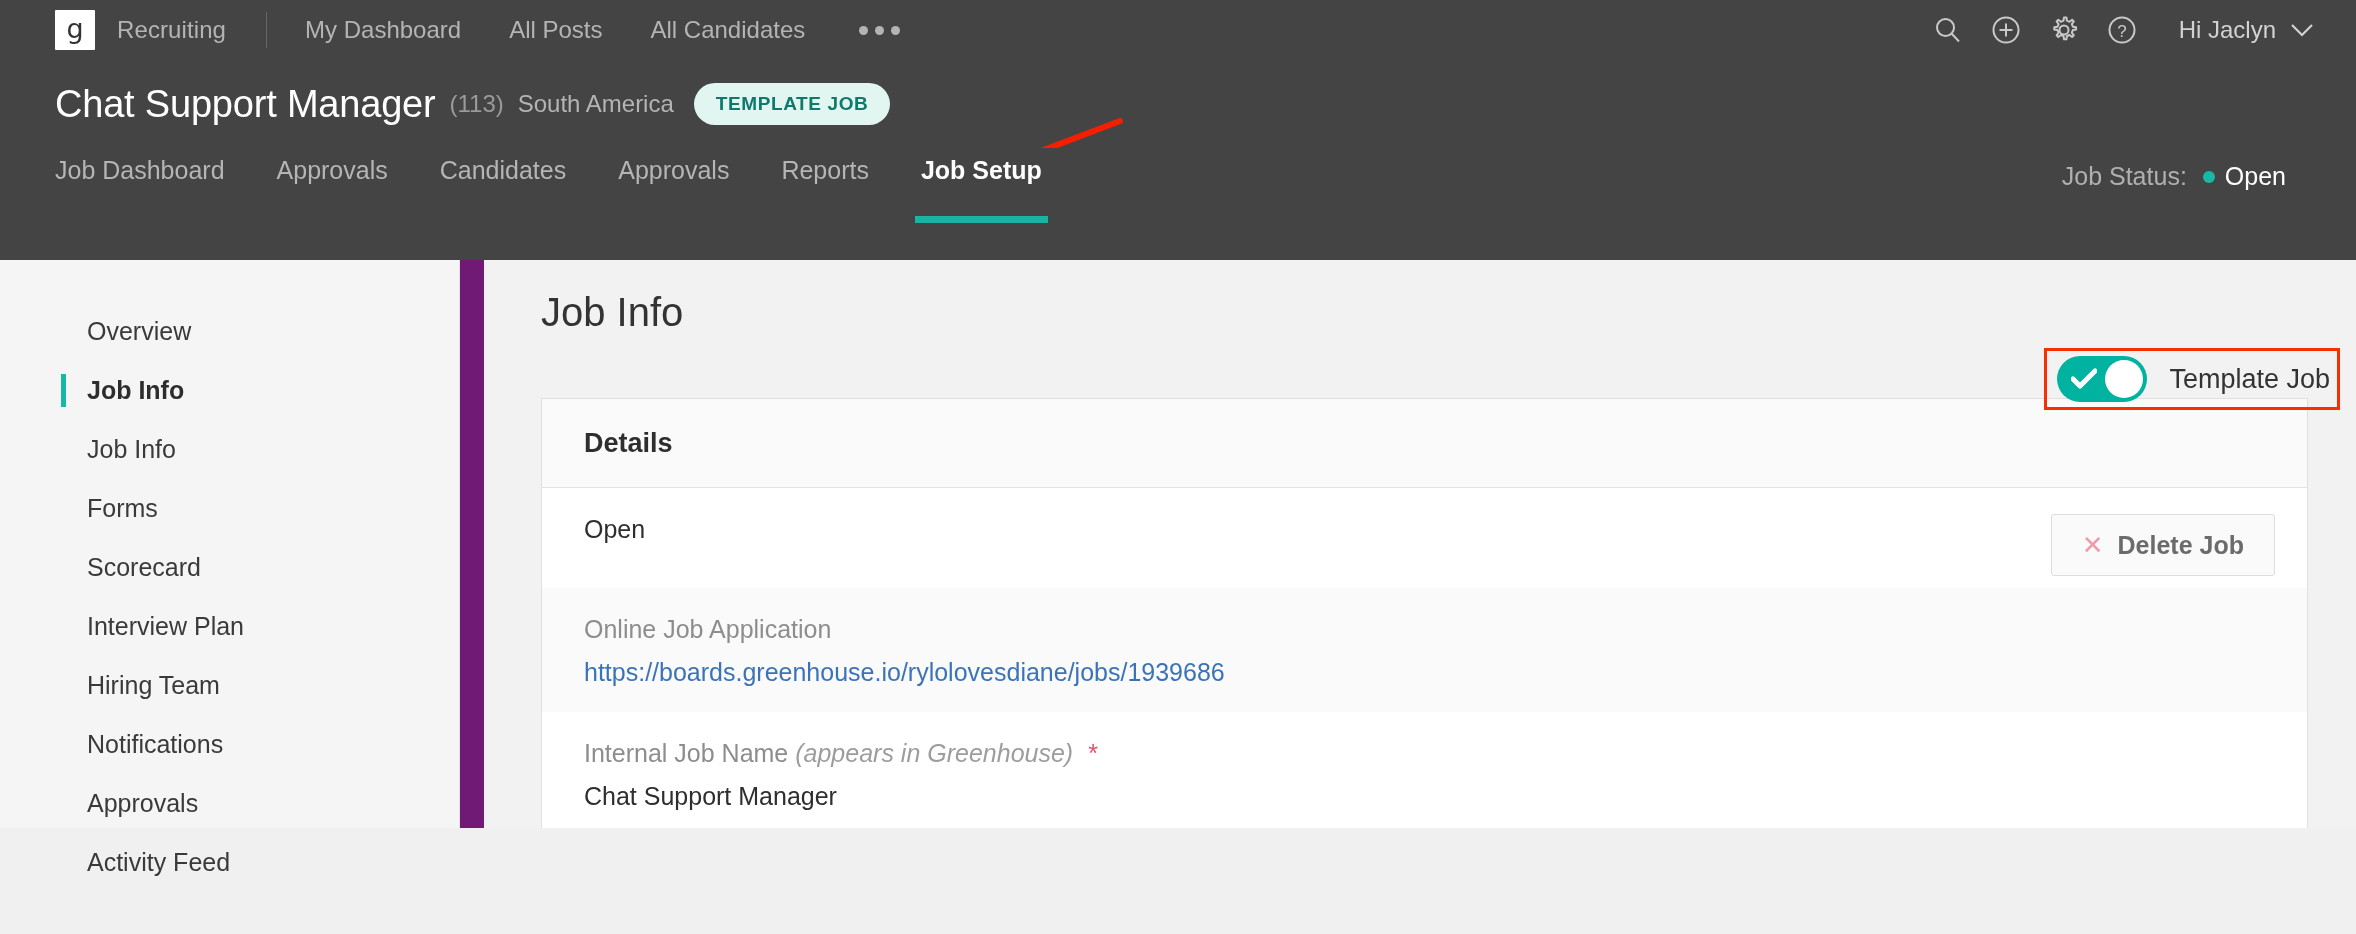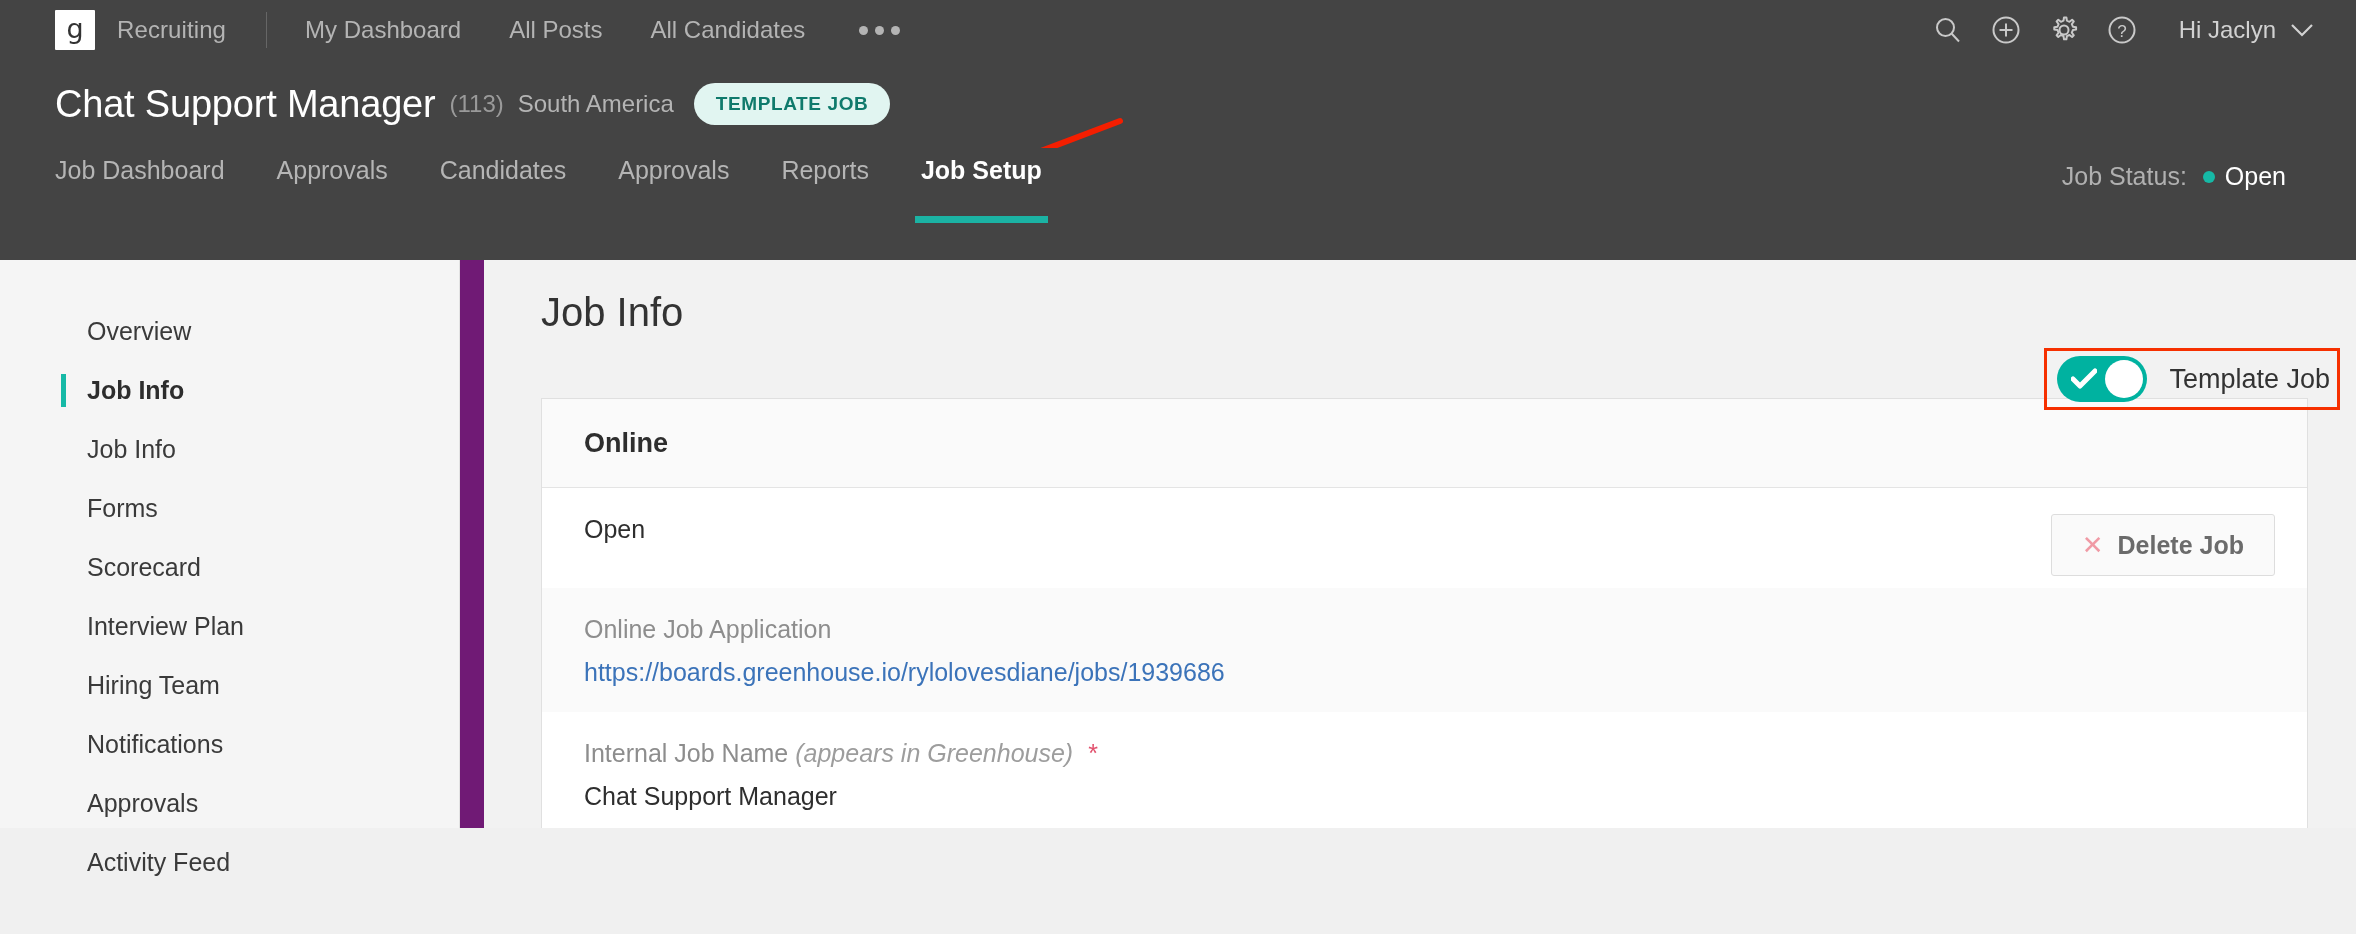--- a/index.html
+++ b/index.html
@@ -524,21 +524,21 @@
             </svg>
           </span>
           <span class="knob"></span>
         </div>
         <span class="toggle-label">Template Job</span>
       </div>
     </div>
 
     <div class="card">
       <div class="card-head">
-        <span class="card-head-title">Online</span>
+        <span class="card-head-title">Details</span>
       </div>
 
       <div class="row white">
         <div class="row-value">Open</div>
         <div class="delete-btn">
           <span class="x">✕</span>
           <span>Delete Job</span>
         </div>
       </div>
 

